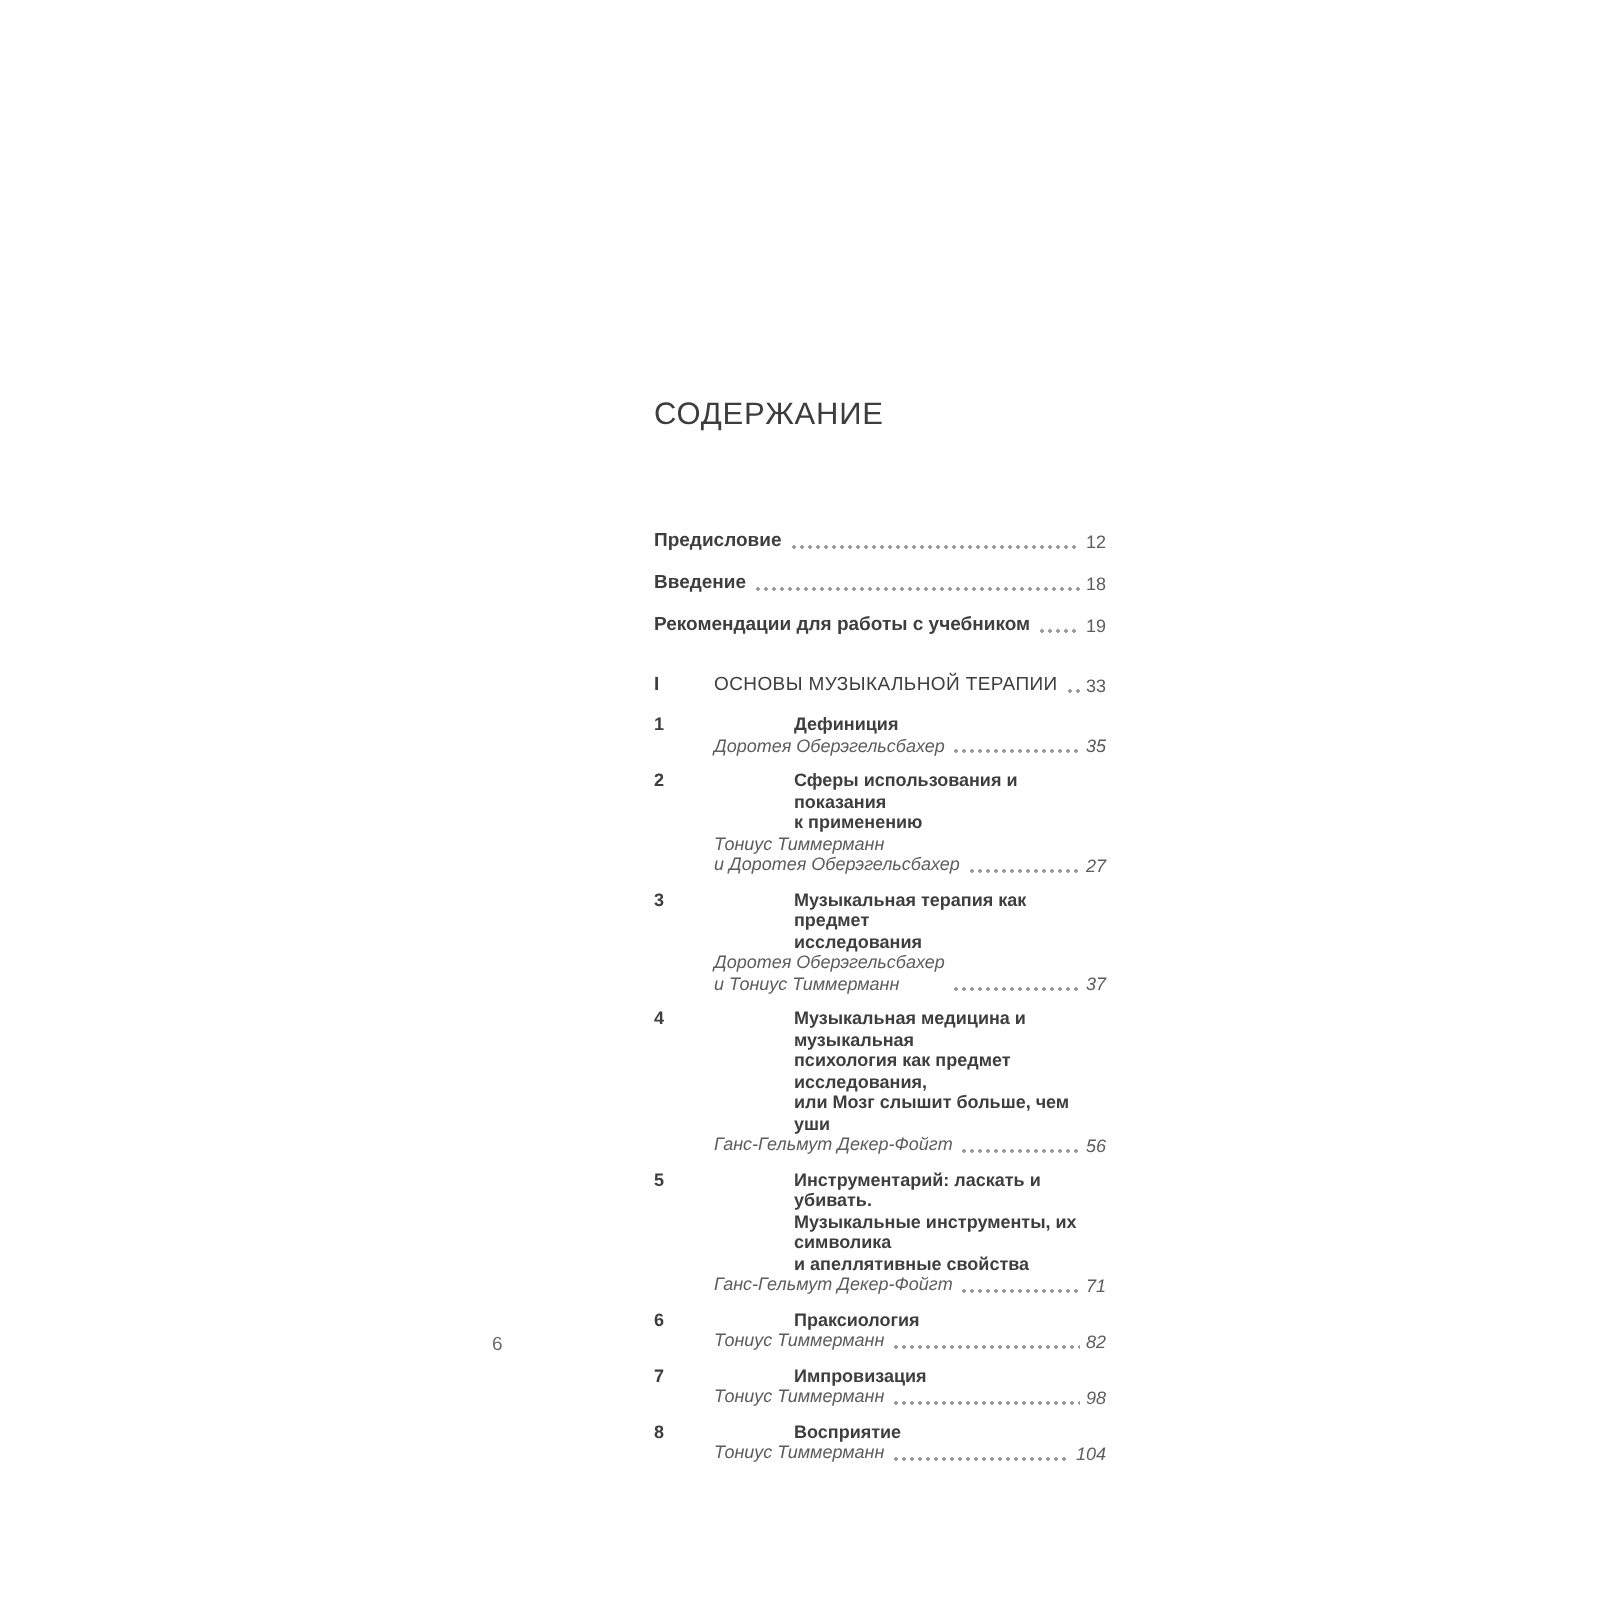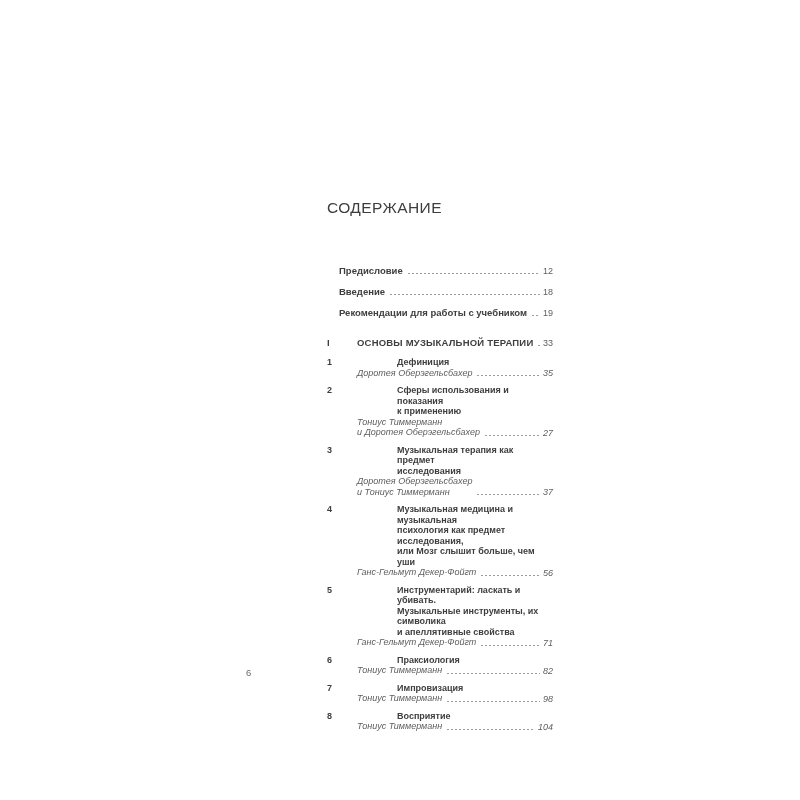--- a/index.html
+++ b/index.html
@@ -14,28 +14,28 @@
 
   
   .leader-row { display:flex; align-items:flex-end; }
   .dots { flex:1 1 auto; height:4px; margin:0 3px 1px 4px;
           background-image:radial-gradient(circle, #9c9c9c 0.8px, rgba(0,0,0,0) 0.9px);
           background-size:4px 3px; background-repeat:repeat-x; background-position:left bottom; }
   .pg { font-size:9px; font-weight:400; color:#5d5d5d; text-align:right; white-space:nowrap; }
 
   
   .front-block { margin-bottom:19px; }
-  .front-row { margin-bottom:10px;margin-left:12px; }
+  .front-row { margin-bottom:10px; }
   .front-row .label { font-size:9.5px; font-weight:700; color:#3e3e3e; line-height:11px; white-space:nowrap; }
 
   
   .part-row { display:flex; margin-bottom:9px; }
   .part-num { width:30px; font-size:9.5px; font-weight:700; color:#3e3e3e; line-height:11px; }
   .part-body { flex:1; }
-  .part-body .label { font-size:9.5px; font-weight:700; letter-spacing:0.2px;
+  .part-body .label { font-size:9.5px; font-weight:400; letter-spacing:0.2px;
                       color:#3e3e3e; line-height:11px; white-space:nowrap; }
 
   
   .item { display:flex; margin-top:7px; }
   .item-num { width:30px; font-size:9px; font-weight:700; color:#3e3e3e; line-height:10.5px; }
   .item-body { flex:1; min-width:0; }
   .item-title { font-size:9px; font-weight:700; color:#3e3e3e; line-height:10.5px; white-space:pre-line;margin-left:40px; }
   .author-row { font-style:italic; }
   .authors { font-size:9px; font-style:italic; color:#5d5d5d; line-height:10.5px; white-space:pre-line; }
   .author-row .pg { font-style:italic; }

